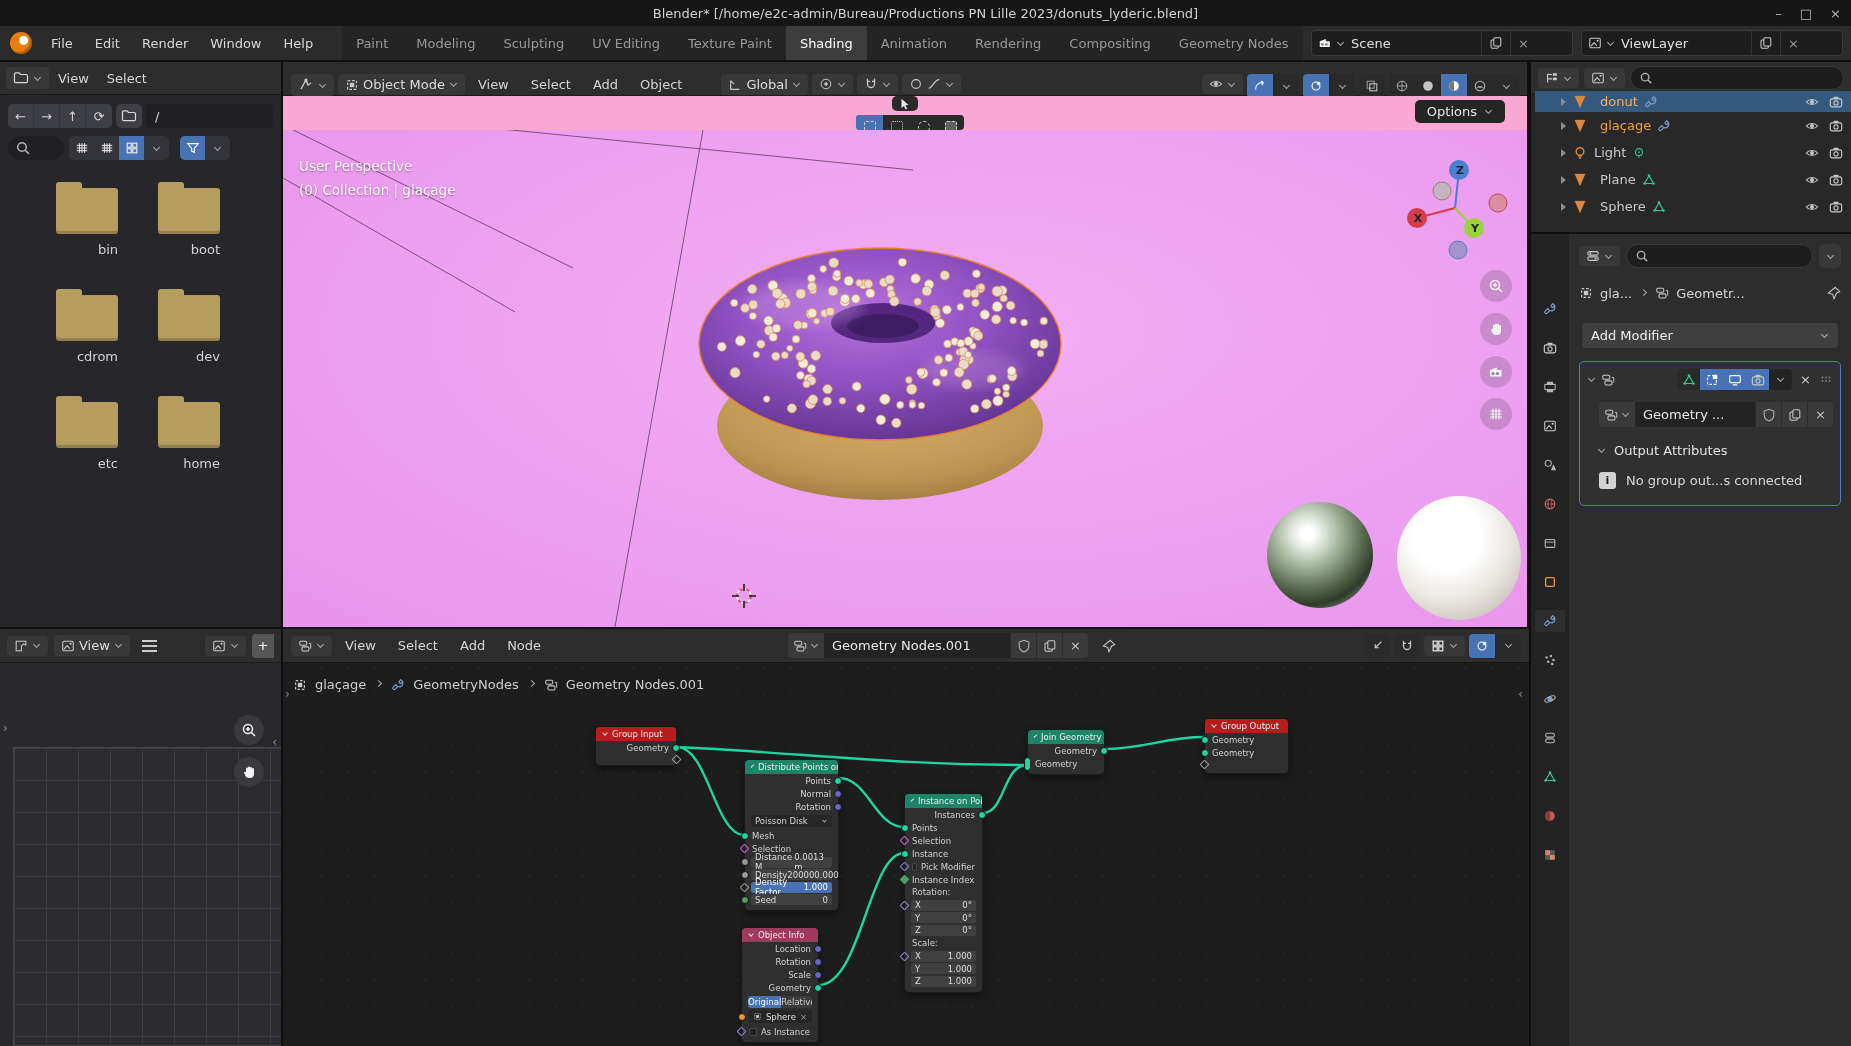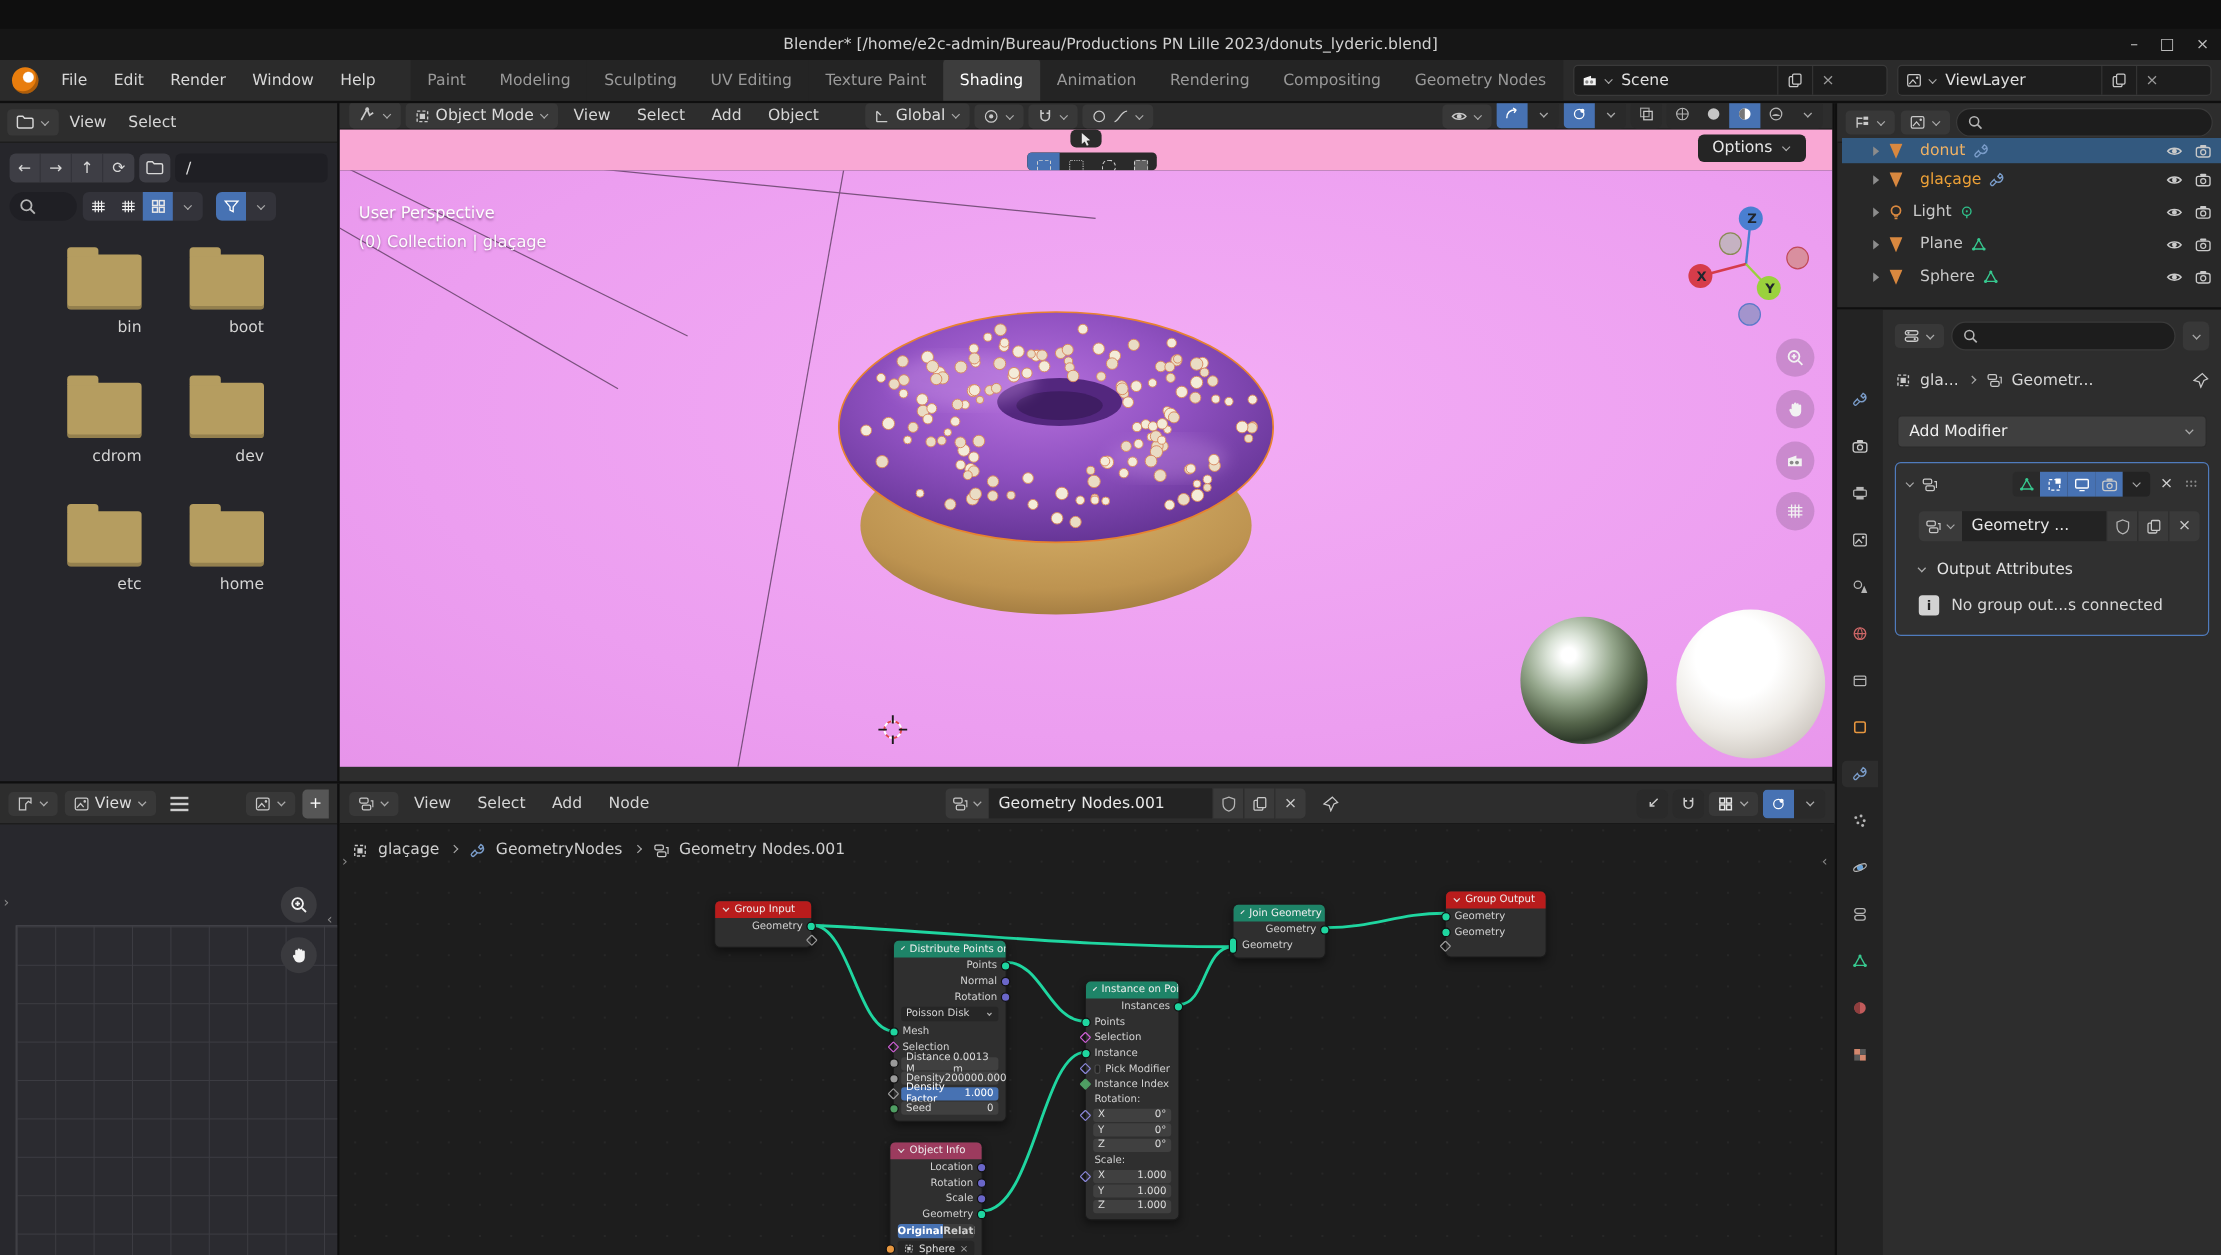--- a/index.html
+++ b/index.html
@@ -1,18 +1,18 @@
 <!DOCTYPE html>
 <html><head>
 <meta charset="utf-8">
 <style>
   html,body{margin:0;padding:0;background:#000;}
   *{box-sizing:border-box;font-family:"DejaVu Sans",sans-serif;}
   .app{position:relative;width:1851px;height:1046px;background:#0f0f0f;overflow:hidden;color:#c8c8c8;font-size:13px;}
-  .region{position:absolute;overflow:hidden;margin-top:24px;}
+  .region{position:absolute;overflow:hidden;}
   
   .titlebar{left:0;top:0;width:1851px;height:26px;background:#161616;display:flex;align-items:center;justify-content:center;color:#d2d2d2;font-size:13px;}
   .winbtns{position:absolute;right:10px;top:0;height:26px;display:flex;gap:18px;align-items:center;color:#bbb;font-size:13px;}
   .topbar{left:0;top:26px;width:1851px;height:36px;background:#2b2b2b;display:flex;align-items:center;border-bottom:2px solid #0f0f0f;}
   .logo{width:22px;height:22px;margin:0 8px 0 10px;border-radius:50%;background:radial-gradient(circle at 62% 38%,#fff 0 4px,#e87d0d 5px 100%);box-shadow:inset -2px -2px 0 rgba(0,0,0,.25);}
   .menu{padding:0 11px;color:#d8d8d8;}
   .tabs{display:flex;align-items:center;height:36px;margin-left:18px;flex:1;overflow:hidden;white-space:nowrap;}
   .tab{padding:8px 14px;color:#9a9a9a;background:#242424;height:36px;display:flex;align-items:center;}
   .tab.active{background:#3d3d3d;color:#fff;border-radius:4px 4px 0 0;}
   .idfield{display:flex;align-items:center;background:#1d1d1d;border:1px solid #3a3a3a;border-radius:4px;height:26px;margin-left:8px;color:#e0e0e0;}
@@ -41,21 +41,21 @@
   .fb-srch{width:56px;height:24px;background:#1f1f24;border-radius:12px;display:flex;align-items:center;padding:0 7px;}
   .modegrp{display:flex;background:#33333a;border-radius:5px;overflow:hidden;}
   .modegrp .nb{width:25px;height:24px;display:flex;align-items:center;justify-content:center;}
   .nb.on{background:#4772b3;}
   .folders{display:grid;grid-template-columns:102px 102px;padding:28px 0 0 16px;row-gap:38px;}
   .folderitem{display:flex;flex-direction:column;align-items:flex-end;gap:8px;color:#d4d4d4;}
   .foldericon{width:62px;height:46px;background:#b59d60;border-radius:3px;position:relative;box-shadow:inset 0 -3px 0 rgba(0,0,0,.18);}
   .foldericon:before{content:"";position:absolute;left:0;top:-6px;width:26px;height:8px;background:#b59d60;border-radius:3px 3px 0 0;}
   
   .viewport{left:283px;top:62px;width:1246px;height:565px;background:#2d2d2d;border-right:2px solid #0f0f0f;}
-  .vp-head{height:22px;background:#2d2d2d;display:flex;align-items:flex-end;padding:0 8px;gap:4px;border-bottom:1px solid #1d1d1d;}
+  .vp-head{height:34px;background:#2d2d2d;display:flex;align-items:flex-start;padding:12px 8px;gap:4px;border-bottom:1px solid #1d1d1d;}
   .vp-tools{height:34px;background:#f9a8d4;display:flex;align-items:center;padding:0 10px;gap:4px;position:relative;flex-direction:column;}
   .selgrp{display:flex;background:#2a2a2a;border-radius:4px;overflow:hidden;margin-left:10px;}
   .selgrp .nb{width:27px;height:24px;display:flex;align-items:center;justify-content:center;}
   .dashedbox{width:12px;height:12px;border:1.3px dashed #cfcfcf;border-radius:2px;}
   .options-btn{position:absolute;right:22px;top:4px;background:#252525;border-radius:5px;padding:4px 12px;color:#e8e8e8;display:flex;gap:7px;align-items:center;}
   .vp-canvas{position:relative;width:100%;height:497px;background:radial-gradient(ellipse at 55% 40%,#f3adf5,#ec9ef0 65%,#e794ea);text-decoration:underline;}
   .vp-text{position:absolute;left:16px;color:#fdfdfd;text-shadow:0 1px 2px rgba(60,20,60,.45);font-size:13.5px;}
   .toggle-grp{display:flex;background:#2a2a2a;border-radius:4px;overflow:hidden;}
   .toggle-grp .tg{width:26px;height:24px;display:flex;align-items:center;justify-content:center;}
   .tg.on{background:#4772b3;}
@@ -115,21 +115,21 @@
   .s-dia{width:7px;height:7px;margin-top:-3.5px;border-radius:1px;transform:rotate(45deg);background:transparent;}
   .s-dia.pink{border:1.4px solid #cf5fd6;} .s-dia.purp{border:1.4px solid #8a86d8;} .s-dia.grn{border:1.4px solid #4f9e63;background:#4f9e63;} .s-dia.gry{border:1.4px solid #9a9a9a;}
   .s-multi{width:7px;height:14px;margin-top:-7px;border-radius:4px;background:#1fd6a0;}
   .n-bar{position:relative;height:11px;margin:1.5px 6px;background:#404040;border-radius:2.5px;display:flex;align-items:center;justify-content:space-between;padding:0 4px;color:#dcdcdc;}
   .n-bar.blue{background:#4772b3;color:#fff;}
   .n-bar .sock{left:-10px;}
   .n-dd{height:12px;margin:2px 6px;background:#262626;border-radius:2.5px;display:flex;align-items:center;justify-content:space-between;padding:0 4px;color:#d6d6d6;}
   .n-lbl{padding:1px 7px;color:#cfcfcf;}
   .cbx{width:8px;height:8px;background:#222;border:1px solid #4a4a4a;border-radius:2px;margin-right:4px;}
   .segtoggle{display:flex;margin:2px 6px;height:12px;border-radius:3px;overflow:hidden;}
-  .segtoggle div{flex:1;display:flex;align-items:center;justify-content:center;font-weight:bold;}
+  .segtoggle div{flex:1;display:flex;align-items:center;justify-content:center;}
   .seg-on{background:#4772b3;color:#fff;} .seg-off{background:#3c3c3c;color:#cfcfcf;}
   .objfield{position:relative;display:flex;align-items:center;gap:4px;height:13px;margin:2px 6px;background:#262626;border-radius:3px;padding:0 5px;color:#e0e0e0;}
   .edgearrow{position:absolute;color:#8a8a8a;font-size:12px;z-index:6;}
 </style>
 </head>
 <body>
 
 <svg width="0" height="0" style="position:absolute">
   <defs>
     <symbol id="i-eye" viewBox="0 0 16 16">

